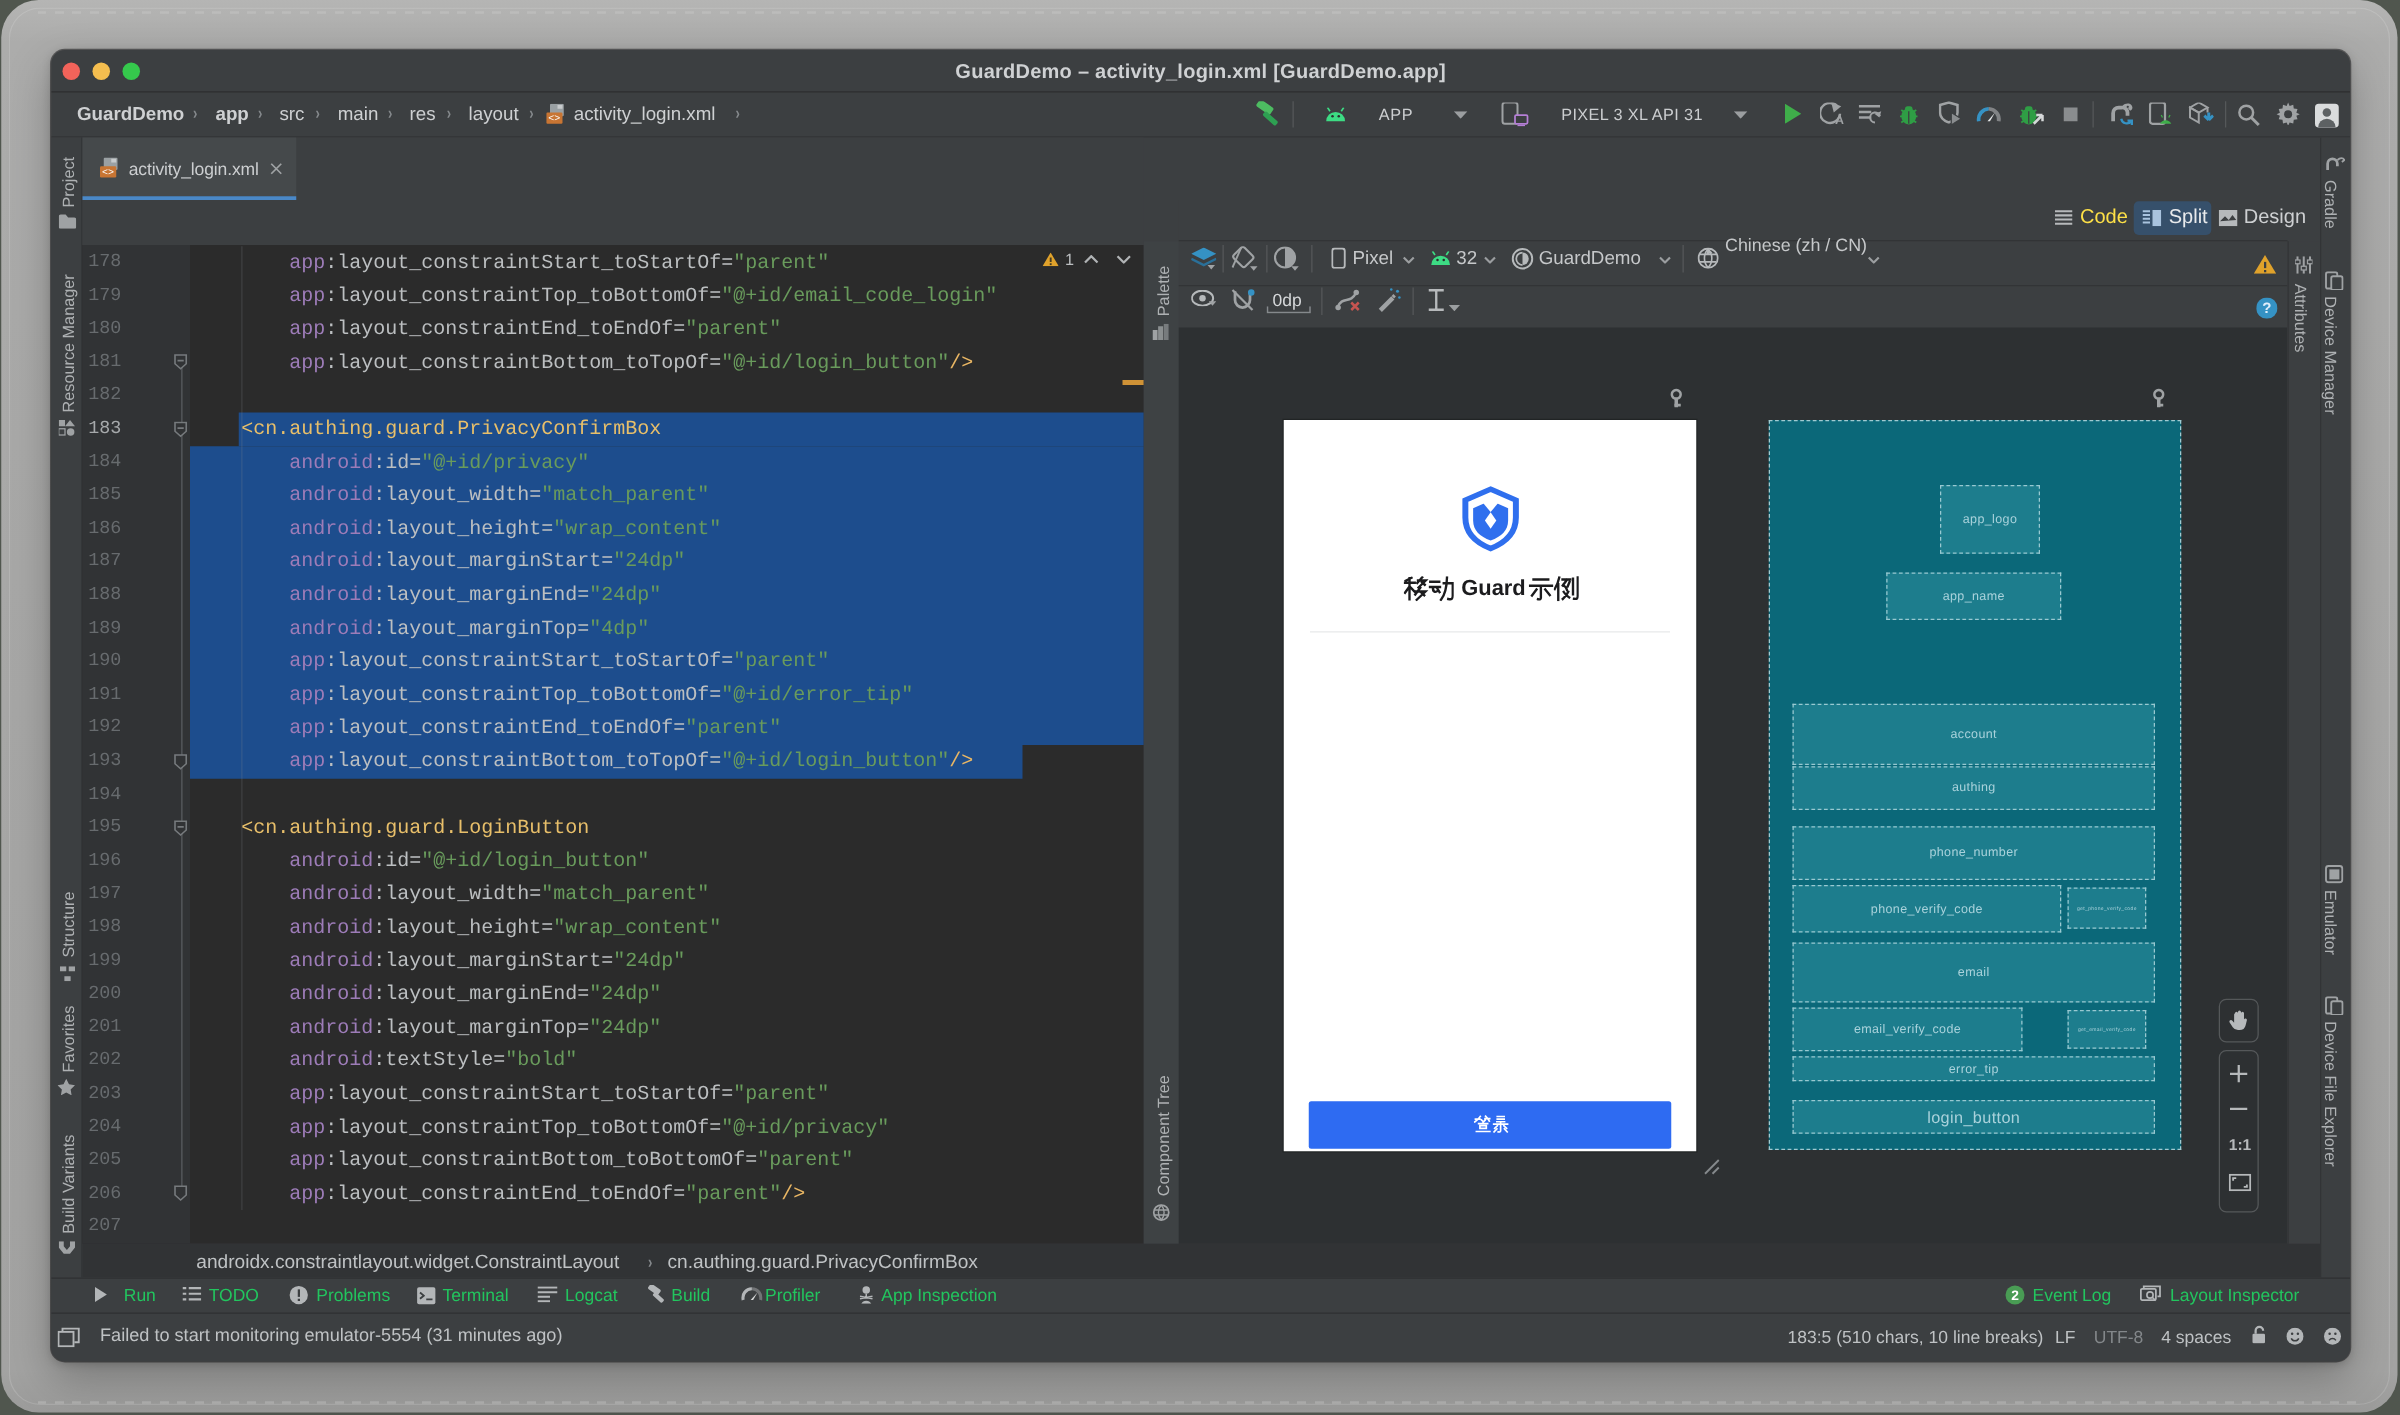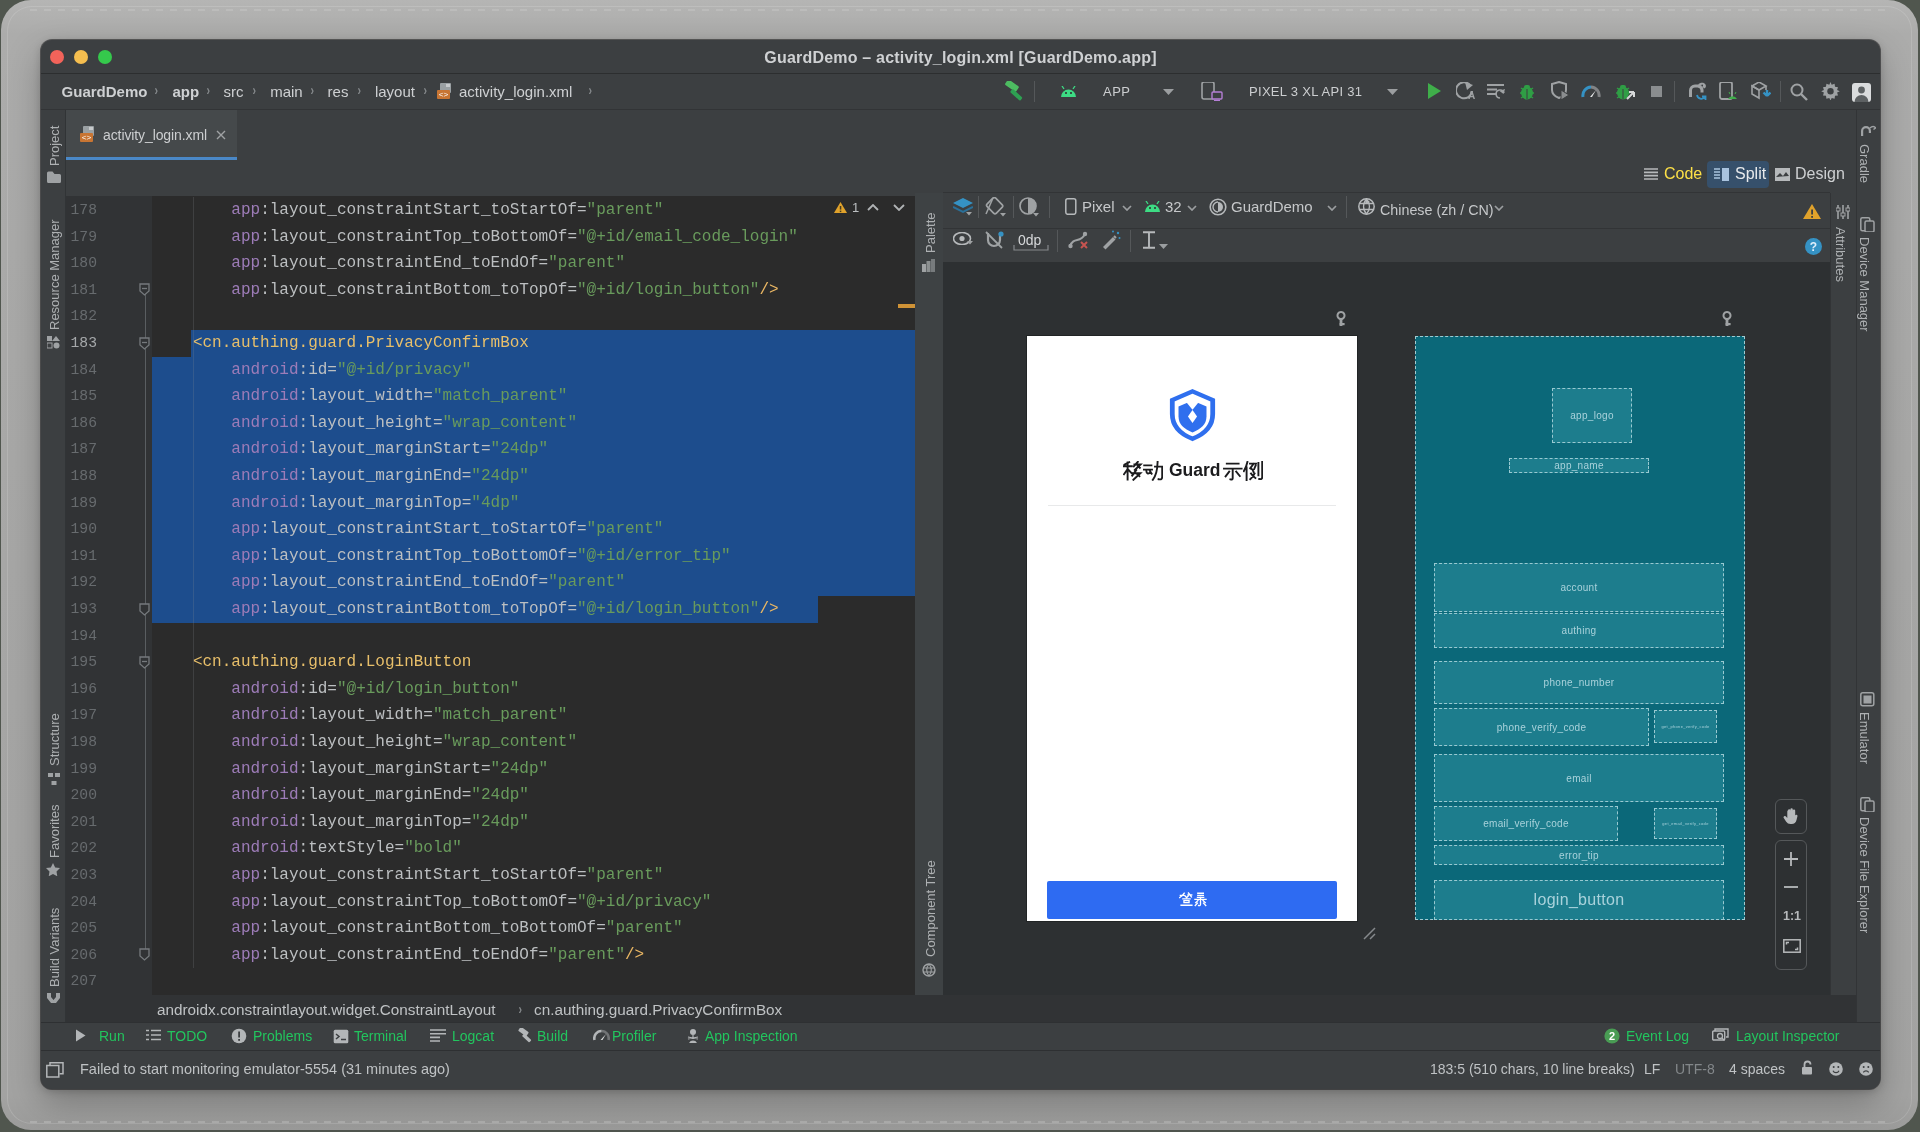--- a/index.html
+++ b/index.html
@@ -261,21 +261,21 @@
     </svg><svg class="abs" style="left:1168px;top:158px" width="18" height="18" viewBox="0 0 18 18">
       <circle cx="9" cy="9" r="7.8" fill="none" stroke="#b6b9bb" stroke-width="1.6"></circle>
       <path d="M9,4 a5,5 0 0 1 0,10 z" fill="#b6b9bb"></path>
       <path d="M9,4 a5,5 0 0 0 0,10" fill="none" stroke="#b6b9bb" stroke-width="1.4"></path>
     </svg><div class="abs" style="left:1190px;top:158px;font-size:15px;color:#c6c8ca">GuardDemo</div><svg class="abs" style="left:1286px;top:165px" width="10" height="6" viewBox="0 0 10 6">
       <path d="M1,1 L5,5 L9,1" fill="none" stroke="#9b9ea0" stroke-width="1.7"></path>
     </svg><div class="abs" style="left:1305px;top:156px;width:1px;height:22px;background:#55585a"></div><svg class="abs" style="left:1317px;top:158px" width="17" height="17" viewBox="0 0 17 17">
       <circle cx="8.5" cy="8.5" r="7.7" fill="none" stroke="#b6b9bb" stroke-width="1.5"></circle>
       <path d="M2,5.5 h13 M2,11.5 h13 M8.5,1 a11,11 0 0 1 0,15 M8.5,1 a11,11 0 0 0 0,15" fill="none" stroke="#b6b9bb" stroke-width="1.3"></path>
       <path d="M8,1 l4,3 -5,2 z" fill="#b6b9bb"></path>
-    </svg><div class="abs" style="left:1339px;top:162px;font-size:14.3px;color:#c6c8ca">Chinese (zh / CN)</div><svg class="abs" style="left:1453px;top:165px" width="10" height="6" viewBox="0 0 10 6">
+    </svg><div class="abs" style="left:1339px;top:149px;font-size:14.3px;color:#c6c8ca">Chinese (zh / CN)</div><svg class="abs" style="left:1453px;top:165px" width="10" height="6" viewBox="0 0 10 6">
       <path d="M1,1 L5,5 L9,1" fill="none" stroke="#9b9ea0" stroke-width="1.7"></path>
     </svg><svg class="abs" style="left:1762px;top:164px" width="18" height="15" viewBox="0 0 18 15">
       <path d="M9,0 L18,15 H0 Z" fill="#e0a22b"></path>
       <rect x="8.2" y="5.5" width="1.8" height="5" fill="#3c3f41"></rect>
       <rect x="8.2" y="12" width="1.8" height="1.8" fill="#3c3f41"></rect>
     </svg>
 <div class="abs" style="left:902px;top:188px;width:887px;height:1px;background:#323436"></div>
 <svg class="abs" style="left:912px;top:192px" width="20" height="13" viewBox="0 0 20 13">
       <ellipse cx="9" cy="6.5" rx="8.5" ry="6" fill="none" stroke="#b6b9bb" stroke-width="1.6"></ellipse>
       <circle cx="9" cy="6.5" r="2.6" fill="#b6b9bb"></circle>
@@ -360,31 +360,31 @@
       <g fill="none" stroke="#ffffff" stroke-width="1.8" stroke-linecap="square">
         <path d="M6.4,1.6 H13.8 M6.4,4.4 H13.8 M6.0,7.2 H14.2"></path>
         <path d="M2.6,9.8 H17.4 M10,7.2 V16.4 C10,18 9.2,18.4 7.4,18 M6.6,11.4 L3.6,14.2 M13.4,11.4 L16.4,14.2 M6.0,14.8 L3.0,18 M14.0,14.8 L17.0,18"></path>
       </g>
     </svg>
 <svg class="abs" style="left:1319px;top:884px" width="16" height="16" viewBox="0 0 16 16">
       <path d="M15,4 L4,15 M15,10 L10,15" stroke="#85898c" stroke-width="1.5"></path>
     </svg>
 <div class="abs" style="left:1374px;top:296px;width:330px;height:584px;background:#0b6879;outline:1px dashed rgba(225,245,248,0.7);outline-offset:-1px"></div>
 <div class="bp-box" style="left:1511px;top:348px;width:80px;height:55px;font-size:10px">app_logo</div>
-<div class="bp-box" style="left:1468px;top:418px;width:140px;height:15px;font-size:10px">app_name</div>
+<div class="bp-box" style="left:1468px;top:418px;width:140px;height:38px;font-size:10px">app_name</div>
 <div class="bp-box" style="left:1393px;top:523px;width:290px;height:49px;font-size:10px">account</div>
 <div class="bp-box" style="left:1393px;top:573px;width:290px;height:35px;font-size:10px">authing</div>
 <div class="bp-box" style="left:1393px;top:621px;width:290px;height:43px;font-size:10px">phone_number</div>
 <div class="bp-box" style="left:1393px;top:668px;width:215px;height:38px;font-size:10px">phone_verify_code</div>
 <div class="bp-box" style="left:1613px;top:670px;width:63px;height:33px;font-size:4px">get_phone_verify_code</div>
 <div class="bp-box" style="left:1393px;top:714px;width:290px;height:48px;font-size:10px">email</div>
 <div class="bp-box" style="left:1393px;top:766px;width:184px;height:35px;font-size:10px">email_verify_code</div>
 <div class="bp-box" style="left:1613px;top:768px;width:63px;height:31px;font-size:4px">get_email_verify_code</div>
 <div class="bp-box" style="left:1393px;top:805px;width:290px;height:20px;font-size:10px">error_tip</div>
-<div class="bp-box" style="left:1393px;top:840px;width:290px;height:40px;font-size:16px">login_button</div>
+<div class="bp-box" style="left:1393px;top:840px;width:290px;height:27px;font-size:13px">login_button</div>
 <div class="abs" style="left:1734px;top:759px;width:32px;height:35px;border:1px solid #55585a;border-radius:6px"></div>
 <svg class="abs" style="left:1741px;top:767px" width="18" height="18" viewBox="0 0 18 18">
       <path d="M6,8 V3.5 a1.2,1.2 0 0 1 2.4,0 V8 M8.4,7 V2.5 a1.2,1.2 0 0 1 2.4,0 V7 M10.8,7.2 V3.6 a1.2,1.2 0 0 1 2.4,0 V8.5 M13.2,8.5 a1.2,1.2 0 0 1 2.3,0.6 l-1,4 a5,5 0 0 1 -4.9,3.9 h-1.2 a5,5 0 0 1 -4.2,-2.3 l-2.6,-4 a1.3,1.3 0 0 1 2.1,-1.4 l1.6,1.8 V4.5 a1.2,1.2 0 0 1 2.4,0" fill="#b6b9bb"></path>
     </svg>
 <div class="abs" style="left:1734px;top:800px;width:32px;height:130px;border:1px solid #55585a;border-radius:6px"></div>
 <svg class="abs" style="left:1743px;top:812px" width="14" height="14" viewBox="0 0 14 14">
       <path d="M7,0 V14 M0,7 H14" stroke="#b6b9bb" stroke-width="1.8"></path>
     </svg>
 <svg class="abs" style="left:1743px;top:845px" width="14" height="4" viewBox="0 0 14 4">
       <path d="M0,2 H14" stroke="#b6b9bb" stroke-width="1.8"></path>

